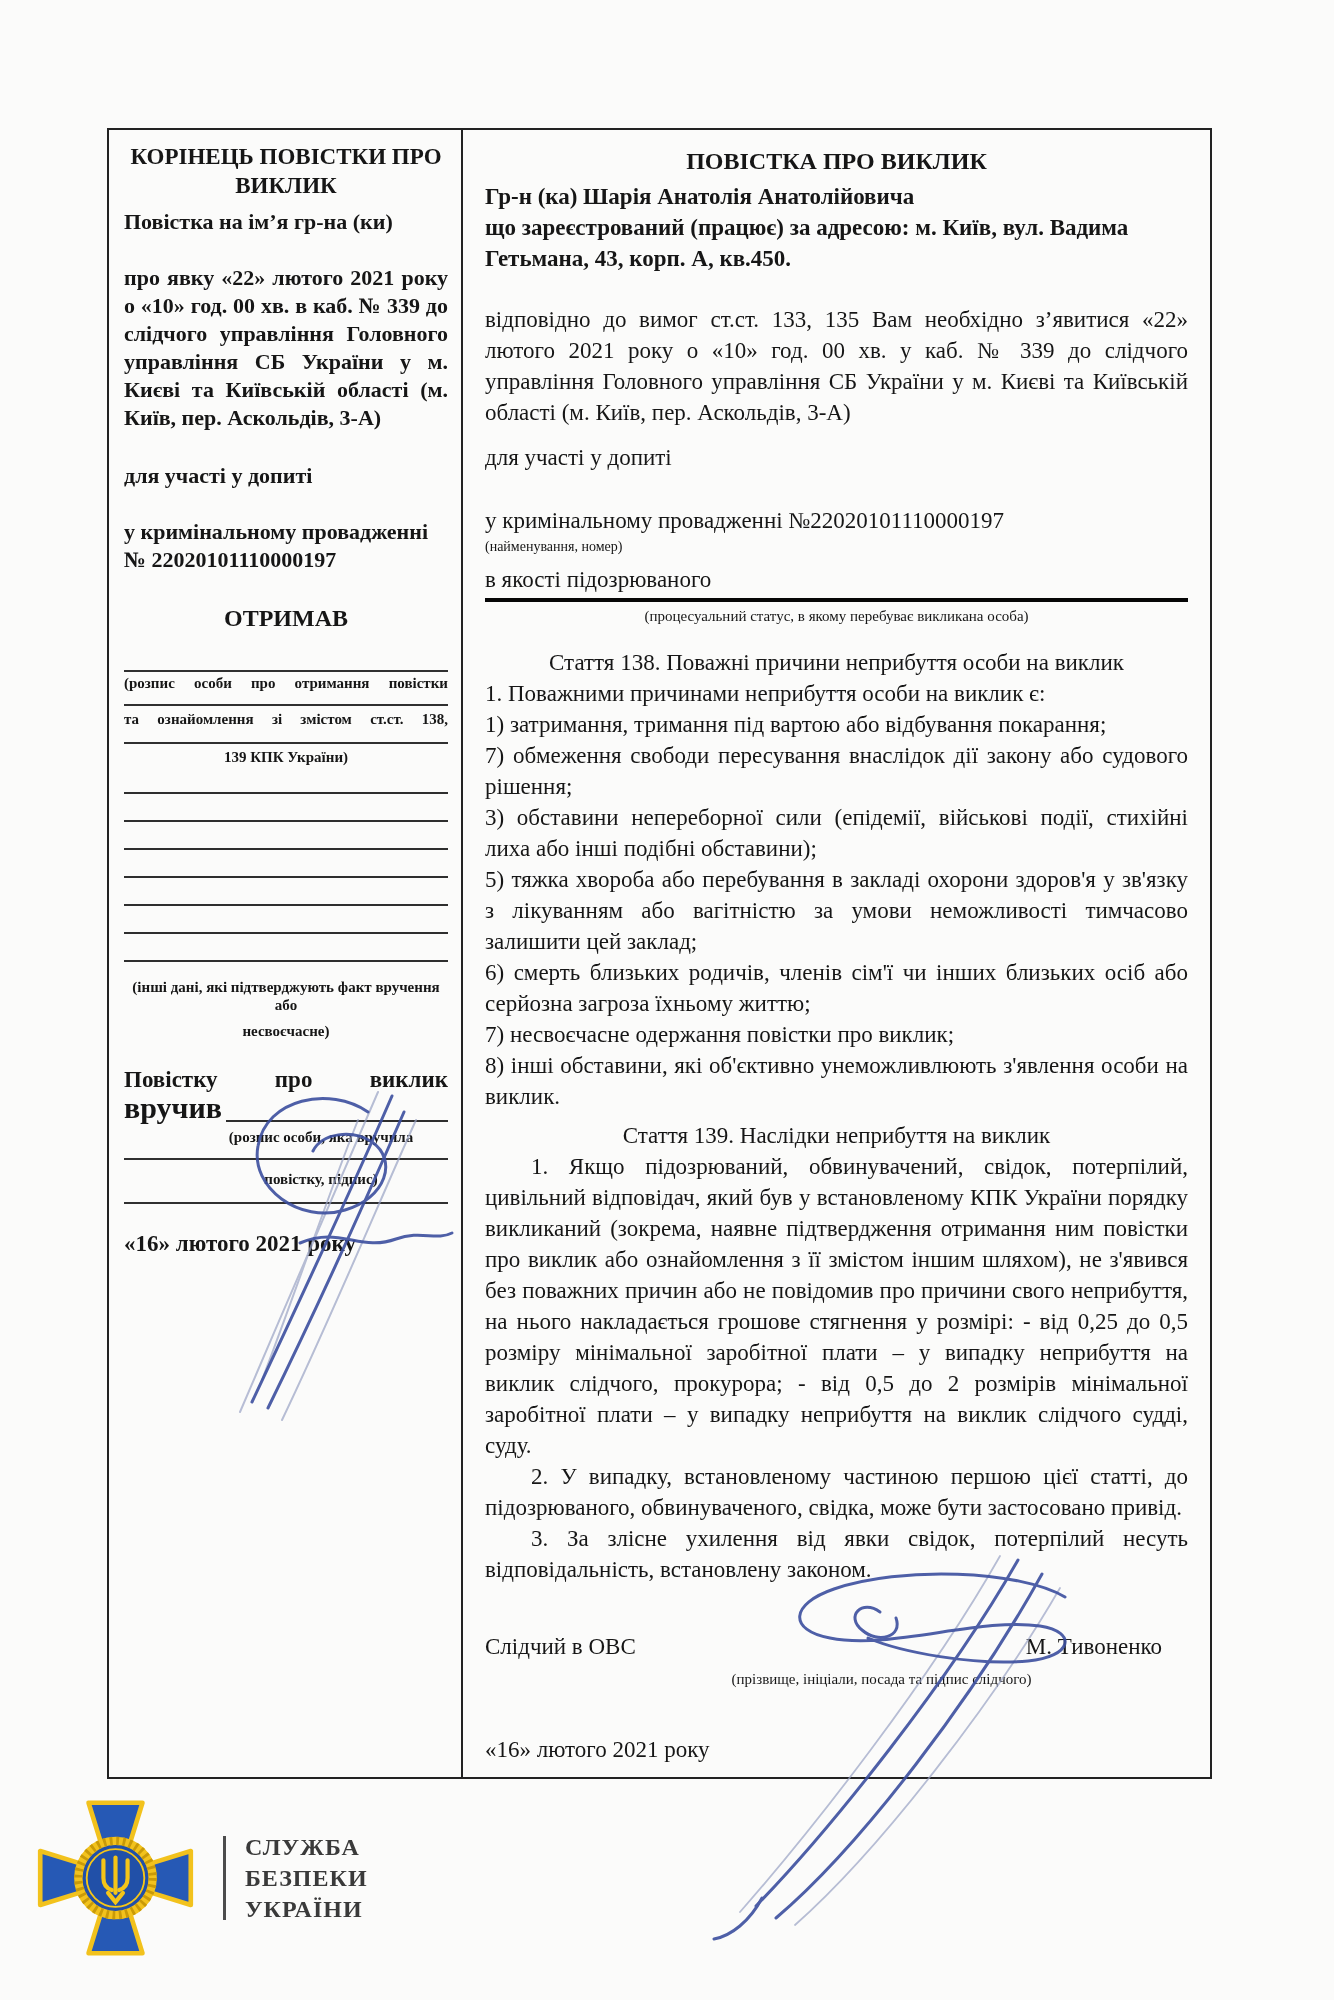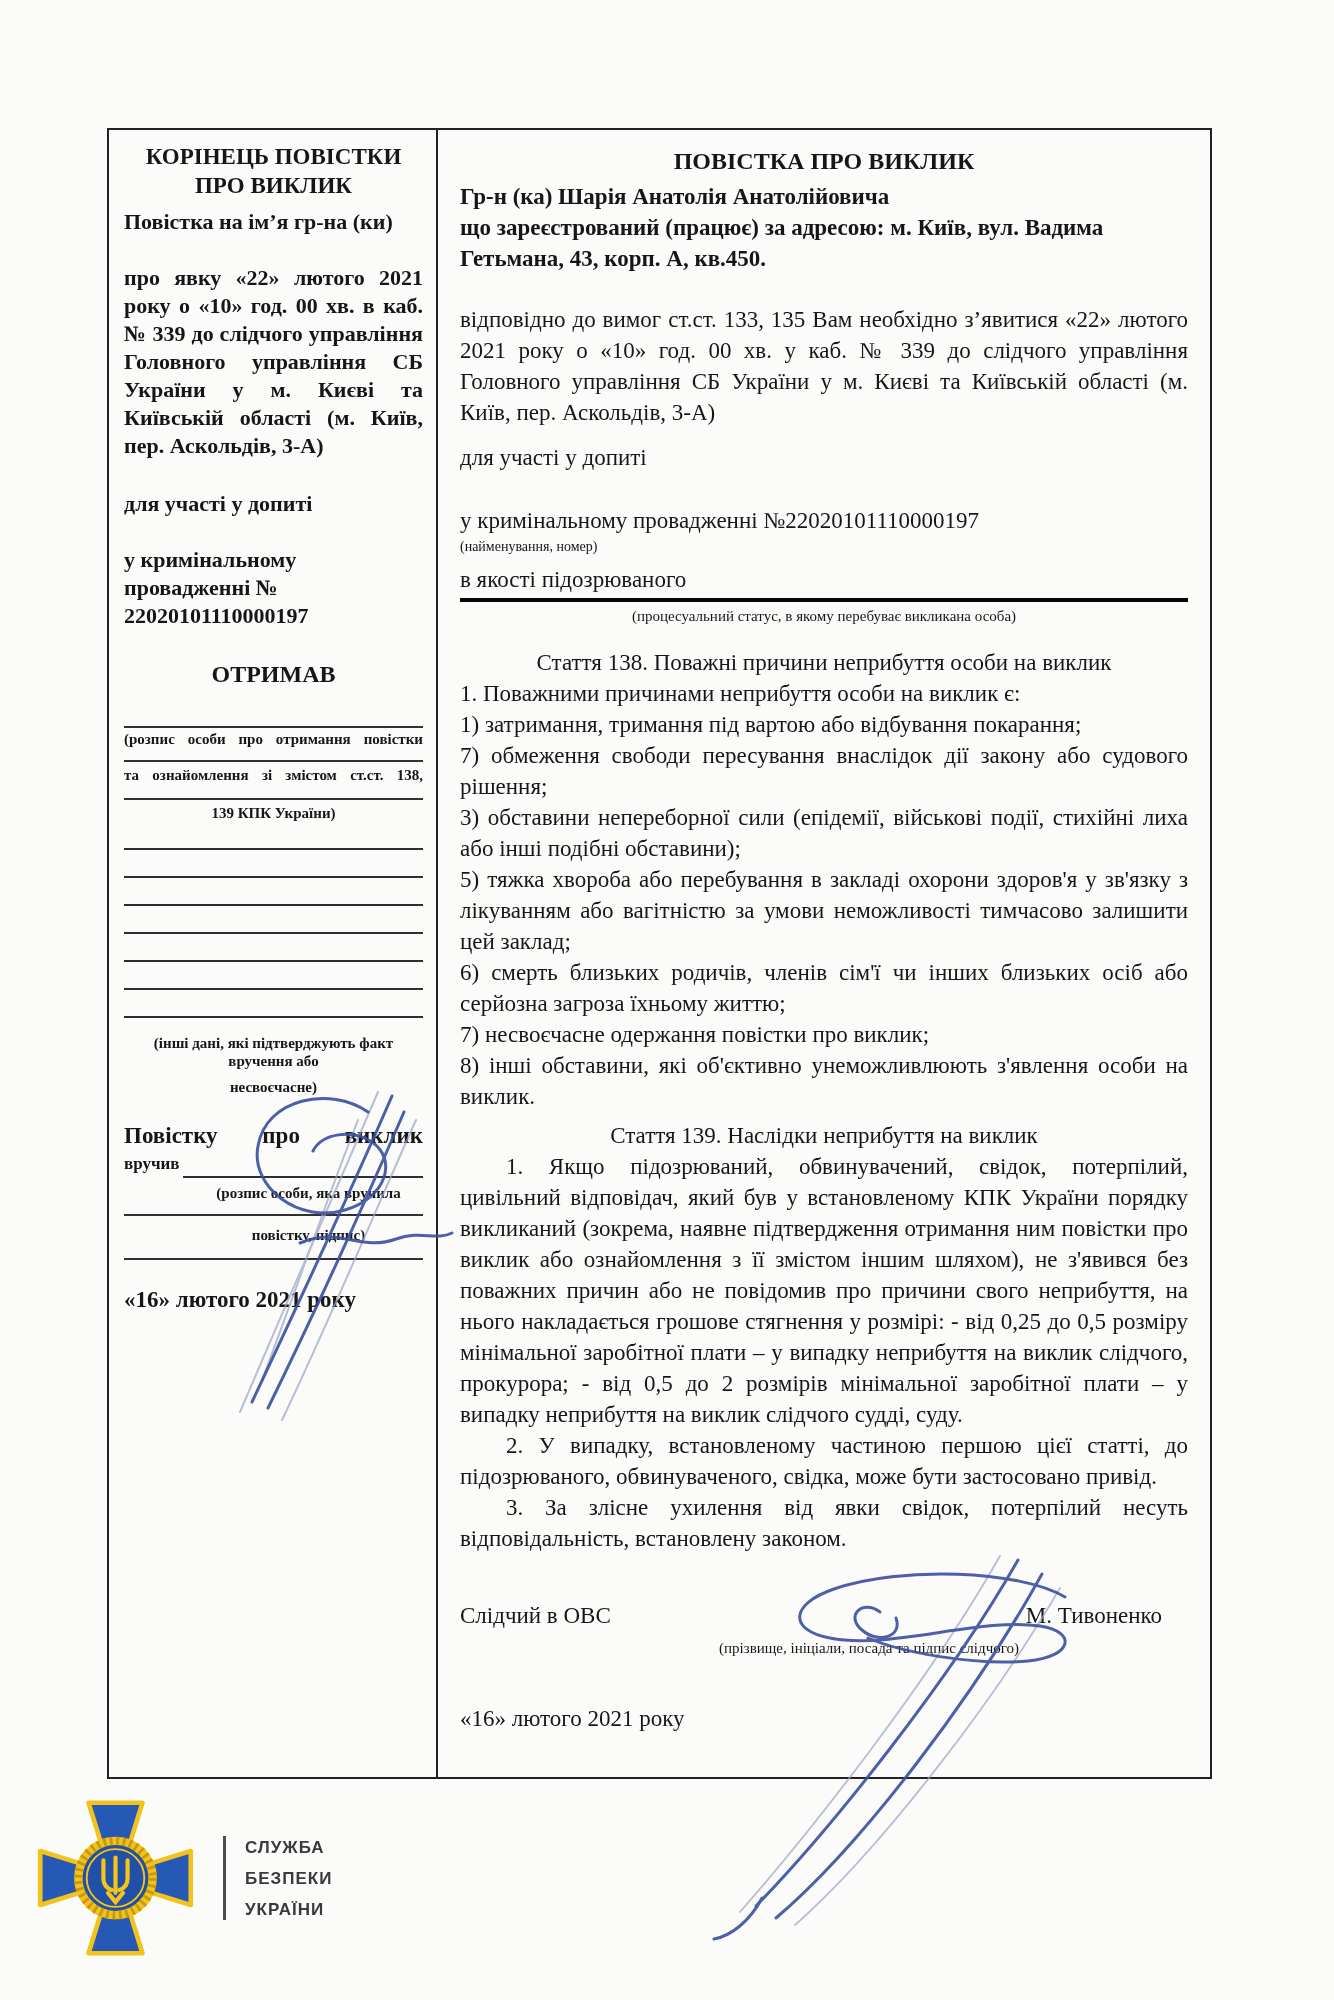--- a/index.html
+++ b/index.html
@@ -7,39 +7,39 @@
     width:1334px;height:2000px;position:relative;overflow:hidden;
     background:#fbfbfa;color:#161616;
     font-family:"Liberation Serif", serif;
   }
   .form{
     position:absolute;left:107px;top:128px;width:1105px;height:1651px;
     border:2px solid #222;display:flex;box-sizing:border-box;
   }
   
   .stub{
-    width:329px;border-right:2px solid #222;box-sizing:border-box;
+    width:354px;border-right:2px solid #222;box-sizing:border-box;
     padding:10px 13px 0 15px;font-size:22px;line-height:28px;font-weight:bold;
   }
   .stub-title{font-size:23px;line-height:29px;text-align:center;margin-top:2px}
   .stub-line1{margin-top:8px}
   .stub-p1{margin-top:28px;text-align:justify}
   .stub-p2{margin-top:30px}
   .stub-p3{margin-top:28px}
   .stub-received{margin-top:30px;text-align:center;font-size:24px}
   .rule{border-bottom:2px solid #303030;height:0}
   .cap{font-size:15px;line-height:18px;font-weight:bold}
   .cap-just{text-align:justify;text-align-last:justify}
   .cap-center{text-align:center}
   .mt38{margin-top:38px}.mt16{margin-top:16px}.mt14{margin-top:14px}
   .mt12{margin-top:12px}.mt10{margin-top:10px}.mt8{margin-top:8px}
   .mt6{margin-top:6px}.mt4{margin-top:4px}.mt2{margin-top:2px}
   .fill{border-bottom:2px solid #2e2e2e;height:0;margin-top:26px}
   .handed1{margin-top:26px;font-size:23px;text-align:justify;text-align-last:justify}
-  .handed2{display:flex;align-items:flex-end;font-size:17px}
+  .handed2{display:flex;align-items:flex-end;font-size:30px}
   .handed2 .sig-space{flex:1;border-bottom:2px solid #2e2e2e;margin-left:4px;height:24px}
   .cap-indent{text-align:center;padding-left:70px}
   .stub-date{margin-top:26px;font-size:23px;font-weight:bold}
   
   .main{flex:1;box-sizing:border-box;padding:12px 22px 0 22px;font-size:23px;line-height:31px}
   .main-title{text-align:center;font-weight:bold;font-size:24px;margin-top:4px}
   .addr{font-weight:600}
   .addr1{margin-top:4px}
   .summon{margin-top:30px;text-align:justify}
   .purpose{margin-top:14px}
@@ -51,22 +51,22 @@
   .item{text-align:justify}
   .para{text-align:justify;text-indent:46px}
   .inv-row{display:flex;justify-content:space-between;margin-top:46px;padding-right:26px}
   .inv-cap{font-size:15px;line-height:18px;text-align:center;padding-left:90px;margin-top:8px}
   .main-date{margin-top:46px}
   b.vital{font-weight:normal}
   
   .logo{position:absolute;left:34px;top:1799px;display:flex;align-items:center}
   .logo-divider{width:3px;height:84px;background:#4c4c4c;margin-left:26px}
   .logo-text{
-    margin-left:19px;font-family:Liberation Sans, sans-serif;font-weight:bold;
-    font-size:17px;line-height:31px;color:#3a3a3a;letter-spacing:1px;
+    margin-left:19px;font-family:Liberation Serif, serif;font-weight:bold;
+    font-size:24px;line-height:31px;color:#3a3a3a;letter-spacing:1px;
   }
   
   .ink{position:absolute;left:0;top:0;pointer-events:none}
 </style>
 </head>
 <body>
 
 <div class="form">
 
   <div class="stub">

